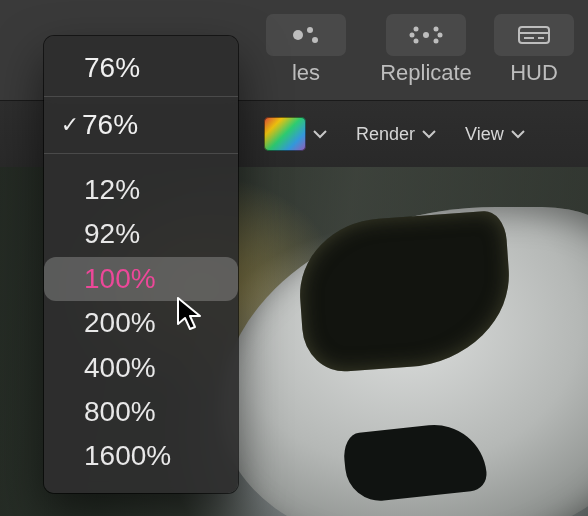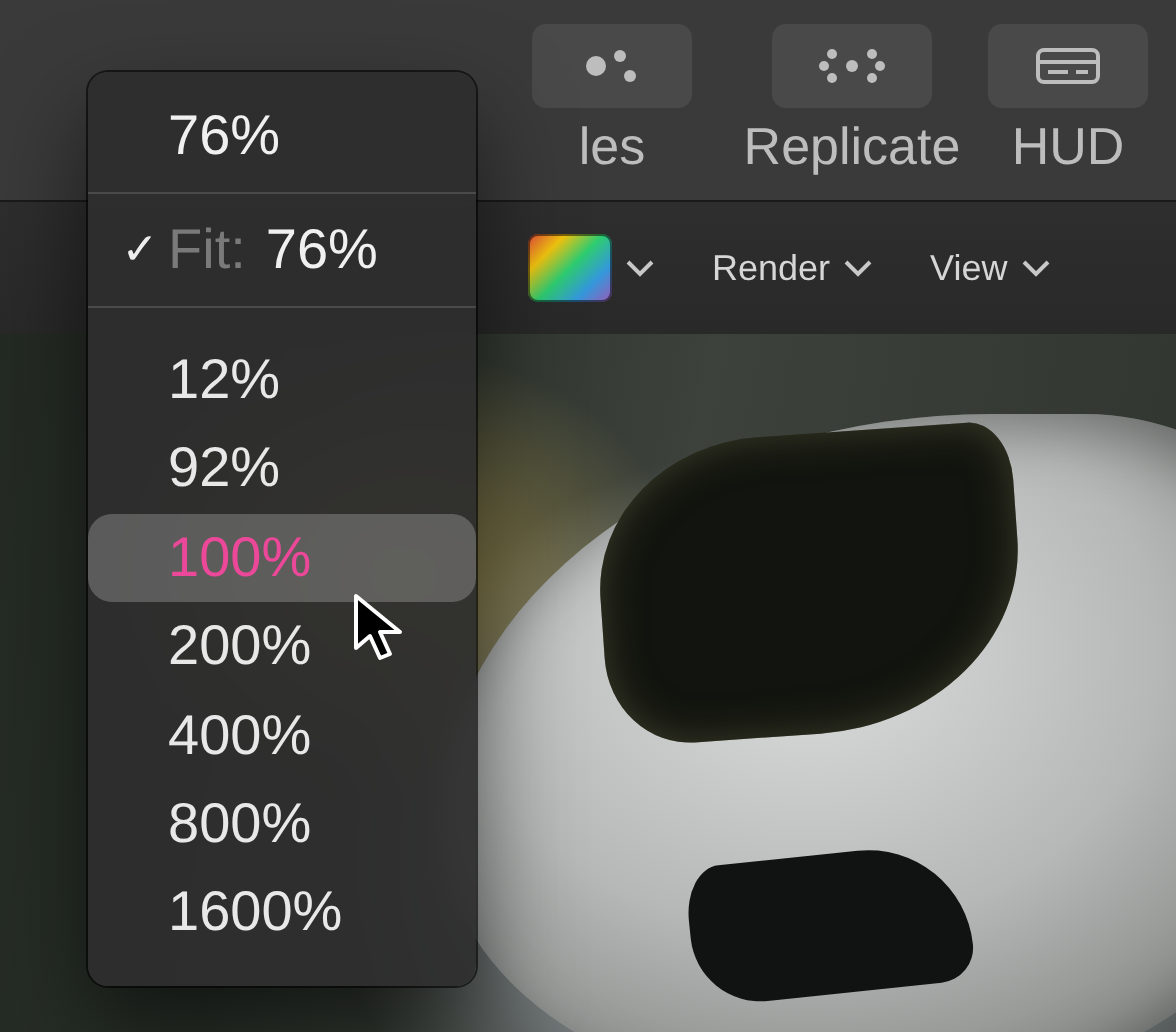--- a/index.html
+++ b/index.html
@@ -28,21 +28,21 @@
     align-items: center;
     justify-content: flex-end;
     padding-right: 6px;
   }
   .top-toolbar .tool {
     display: flex;
     flex-direction: column;
     align-items: center;
     width: 120px;
     color: #bdbdbd;
-    font-size: 26px;
+    font-size: 22px;
   }
   .top-toolbar .tool .icon-box {
     width: 80px;
     height: 42px;
     border-radius: 7px;
     background: #494949;
     margin-bottom: 4px;
     display: flex;
     align-items: center;
     justify-content: center;
@@ -278,21 +278,20 @@
     <div class="car-body"></div>
     <div class="window-cut"></div>
     <div class="vent"></div>
   </div>
 
   <div class="zoom-menu">
     <div class="zoom-current">76%</div>
     <div class="zoom-sep"></div>
     <div class="zoom-fit-row">
       <span class="check">✓</span>
-      <span class="fit-label">Fit:</span>
       <span class="fit-value">76%</span>
     </div>
     <div class="zoom-sep"></div>
     <div class="zoom-opts" id="zoom-opts">
         <div class="zoom-opt">12%</div>
         <div class="zoom-opt">92%</div>
         <div class="zoom-opt hovered">100%</div>
         <div class="zoom-opt">200%</div>
         <div class="zoom-opt">400%</div>
         <div class="zoom-opt">800%</div>

